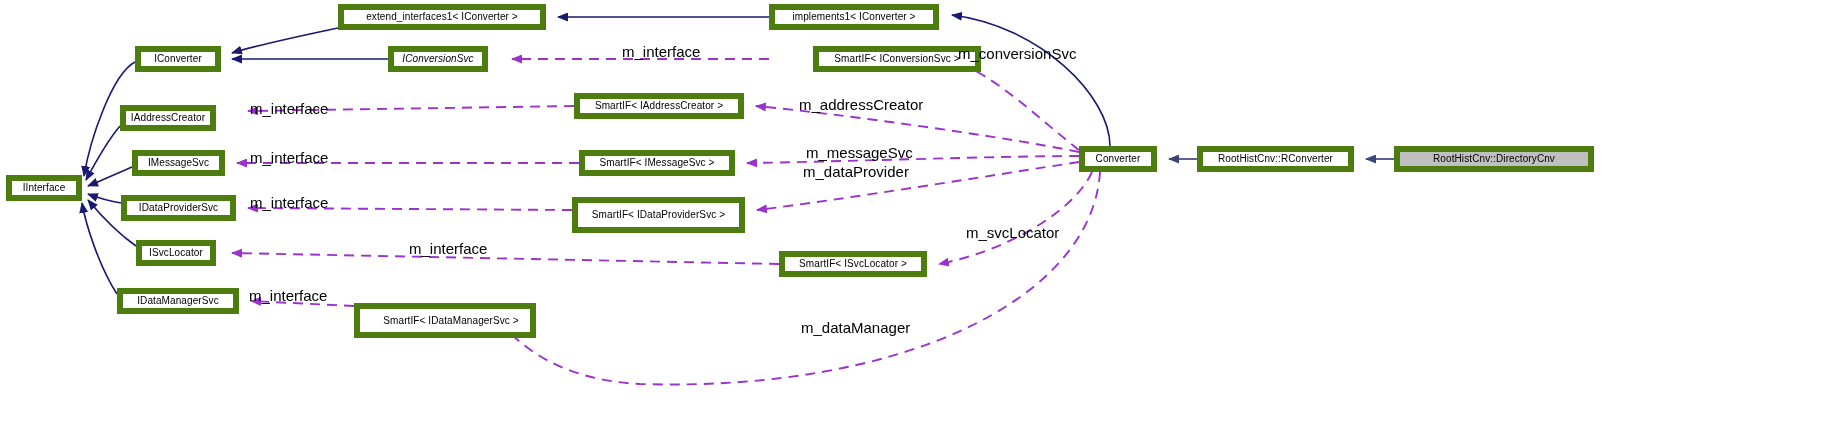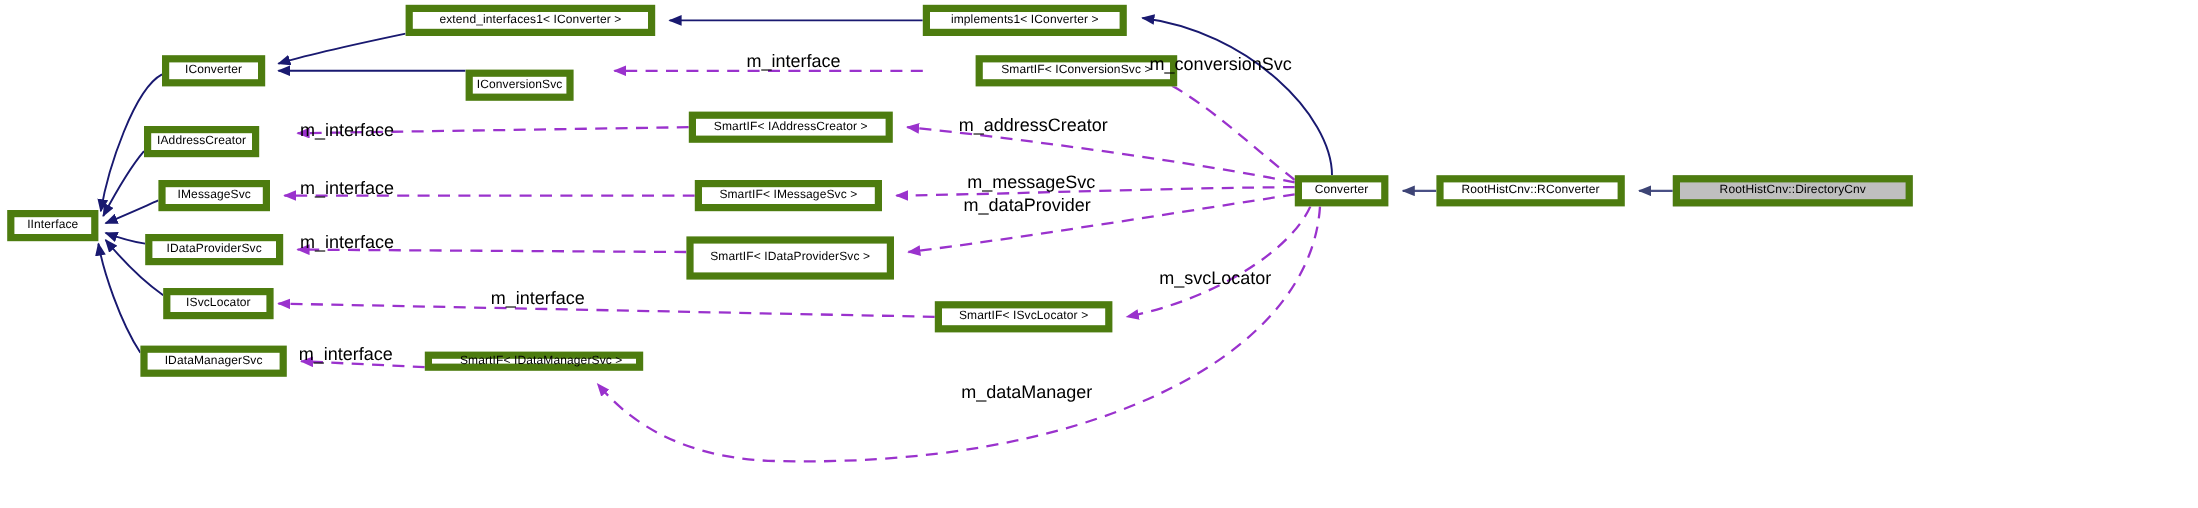--- a/index.html
+++ b/index.html
@@ -126,25 +126,25 @@
       <path d="M1100,172 C1092,300 900,392 640,384 C560,380 520,346 498,320" marker-end="url(#arrow-usage)"></path>
     </g>
   </svg>
 
   <div id="nodes">
       <div class="node" style="left: 6px; top: 175px; width: 76px; height: 26px;">IInterface</div>
       <div class="node" style="left: 135px; top: 46px; width: 86px; height: 26px;">IConverter</div>
       <div class="node" style="left: 120px; top: 105px; width: 96px; height: 26px;">IAddressCreator</div>
       <div class="node" style="left: 132px; top: 150px; width: 93px; height: 26px;">IMessageSvc</div>
       <div class="node" style="left: 121px; top: 195px; width: 115px; height: 26px;">IDataProviderSvc</div>
-      <div class="node" style="left: 136px; top: 240px; width: 92px; height: 26px;">ISvcLocator</div>
+      <div class="node" style="left: 136px; top: 240px; width: 80px; height: 26px;">ISvcLocator</div>
       <div class="node" style="left: 117px; top: 288px; width: 122px; height: 26px;">IDataManagerSvc</div>
       <div class="node" style="left: 338px; top: 4px; width: 208px; height: 26px;">extend_interfaces1&lt; IConverter &gt;</div>
-      <div class="node" style="left: 388px; top: 58px; width: 90px; height: 26px;">IConversionSvc</div>
-      <div class="node" style="left: 354px; top: 293px; width: 182px; height: 16px; padding-left: 12px;">SmartIF&lt; IDataManagerSvc &gt;</div>
+      <div class="node" style="left: 388px; top: 46px; width: 100px; height: 26px; font-style: italic;">IConversionSvc</div>
+      <div class="node" style="left: 354px; top: 303px; width: 182px; height: 35px; padding-left: 12px;">SmartIF&lt; IDataManagerSvc &gt;</div>
       <div class="node" style="left: 574px; top: 93px; width: 170px; height: 26px;">SmartIF&lt; IAddressCreator &gt;</div>
       <div class="node" style="left: 579px; top: 150px; width: 156px; height: 26px;">SmartIF&lt; IMessageSvc &gt;</div>
       <div class="node" style="left: 572px; top: 197px; width: 173px; height: 36px;">SmartIF&lt; IDataProviderSvc &gt;</div>
       <div class="node" style="left: 779px; top: 251px; width: 148px; height: 26px;">SmartIF&lt; ISvcLocator &gt;</div>
       <div class="node" style="left: 769px; top: 4px; width: 170px; height: 26px;">implements1&lt; IConverter &gt;</div>
       <div class="node" style="left: 813px; top: 46px; width: 168px; height: 26px;">SmartIF&lt; IConversionSvc &gt;</div>
       <div class="node" style="left: 1079px; top: 146px; width: 78px; height: 26px;">Converter</div>
       <div class="node" style="left: 1197px; top: 146px; width: 157px; height: 26px;">RootHistCnv::RConverter</div>
       <div class="node highlight" style="left: 1394px; top: 146px; width: 200px; height: 26px;">RootHistCnv::DirectoryCnv</div>
     </div>

